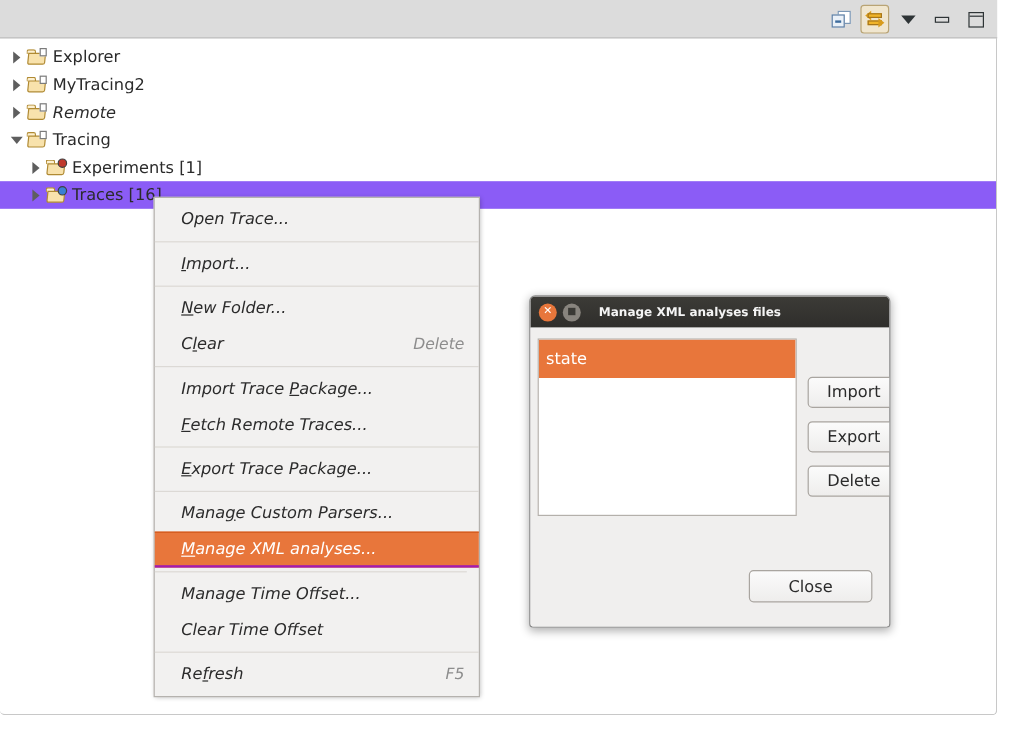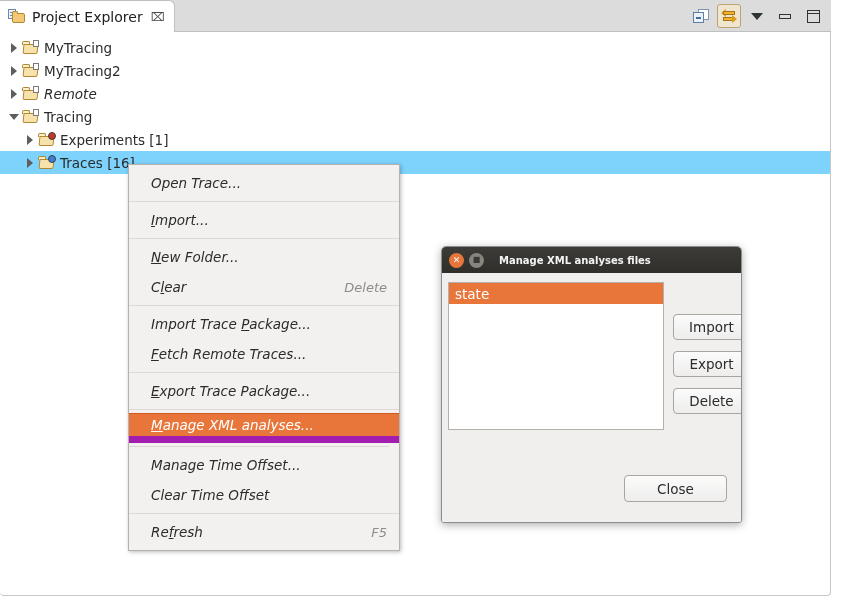--- a/index.html
+++ b/index.html
@@ -238,21 +238,21 @@
     box-sizing: border-box;
   }
   .tree-row {
     display: flex;
     align-items: center;
     height: 23px;
     padding-left: 6px;
     white-space: nowrap;
   }
   .tree-row.selected {
-    background: #7dd3fc;
+    background: #8b5cf6;
     align-items: center;
   }
   .tree-row .twisty {
     width: 16px;
     flex: none;
     display: flex;
     align-items: center;
     justify-content: center;
   }
   .tri-right {
@@ -347,21 +347,21 @@
   }
   .menu-item .mi-label { flex: 1; }
   .menu-item .mi-accel {
     color: #8d8d8d;
     font-size: 13px;
     margin-left: 20px;
   }
   .menu-item.highlight {
     background: #e8763b;
     border-top: 1px solid #d2571b;
-    border-bottom: 7px solid #a21caf;
+    border-bottom: 2px solid #a21caf;
     color: #ffffff;
   }
   .mnem { text-decoration: underline; }
   .menu-sep {
     height: 1px;
     background: #dcd9d5;
     margin: 3px 0;
   }
   .menu-sep.inset { margin: 3px 10px 3px 0; }
 
@@ -424,21 +424,21 @@
     left: 6px;
     top: 9px;
     width: 216px;
     height: 148px;
     background: #ffffff;
     border: 1px solid #b4b0ab;
     box-sizing: border-box;
     overflow: hidden;
   }
   .list-item {
-    height: 21px;
+    height: 32px;
     display: flex;
     align-items: center;
     padding-left: 6px;
     font-size: 13.5px;
     color: #2b2b2b;
     box-sizing: border-box;
   }
   .list-item.selected {
     background: #e8763b;
     color: #ffffff;
@@ -477,28 +477,20 @@
     height: 27px;
     line-height: 18px;
   }
 </style>
 </head>
 <body>
 
 <div id="view-part">
 
   <div id="tab-strip">
-    <div class="tab-active">
-      <span class="pe-icon">
-        <span class="doc"></span>
-        <span class="fld"></span>
-      </span>
-      <span class="tab-title">Project Explorer</span>
-      <span class="tab-close">⌧</span>
-    </div>
 
     <div id="view-toolbar">
       <div class="tb-btn">
         <span class="ic-collapse">
             <span class="back"></span>
             <span class="front"></span>
           </span>
       </div>
       <div class="tb-btn pressed">
         <span class="ic-link">
@@ -523,21 +515,21 @@
   <div id="tree">
       <div class="tree-row" style="padding-left: 6px;">
         <span class="twisty">
           <span class="tri-right"></span>
         </span>
         <span class="folder open">
           <span class="tabtop"></span>
           <span class="body"></span>
           <span class="corner"></span>
         </span>
-        <span class="label">MyTracing</span>
+        <span class="label">Explorer</span>
       </div>
       <div class="tree-row" style="padding-left: 6px;">
         <span class="twisty">
           <span class="tri-right"></span>
         </span>
         <span class="folder open">
           <span class="tabtop"></span>
           <span class="body"></span>
           <span class="corner"></span>
         </span>
@@ -611,20 +603,23 @@
       <span class="mi-label">Import Trace <span class="mnem">P</span>ackage...</span>
     </div>
     <div class="menu-item">
       <span class="mi-label"><span class="mnem">F</span>etch Remote Traces...</span>
     </div>
     <div class="menu-sep"></div>
     <div class="menu-item">
       <span class="mi-label"><span class="mnem">E</span>xport Trace Package...</span>
     </div>
     <div class="menu-sep"></div>
+    <div class="menu-item">
+      <span class="mi-label">Mana<span class="mnem">g</span>e Custom Parsers...</span>
+    </div>
     <div class="menu-item highlight">
       <span class="mi-label"><span class="mnem">M</span>anage XML analyses...</span>
     </div>
     <div class="menu-sep inset"></div>
     <div class="menu-item">
       <span class="mi-label">Manage Time Offset...</span>
     </div>
     <div class="menu-item">
       <span class="mi-label">Clear Time Offset</span>
     </div>

